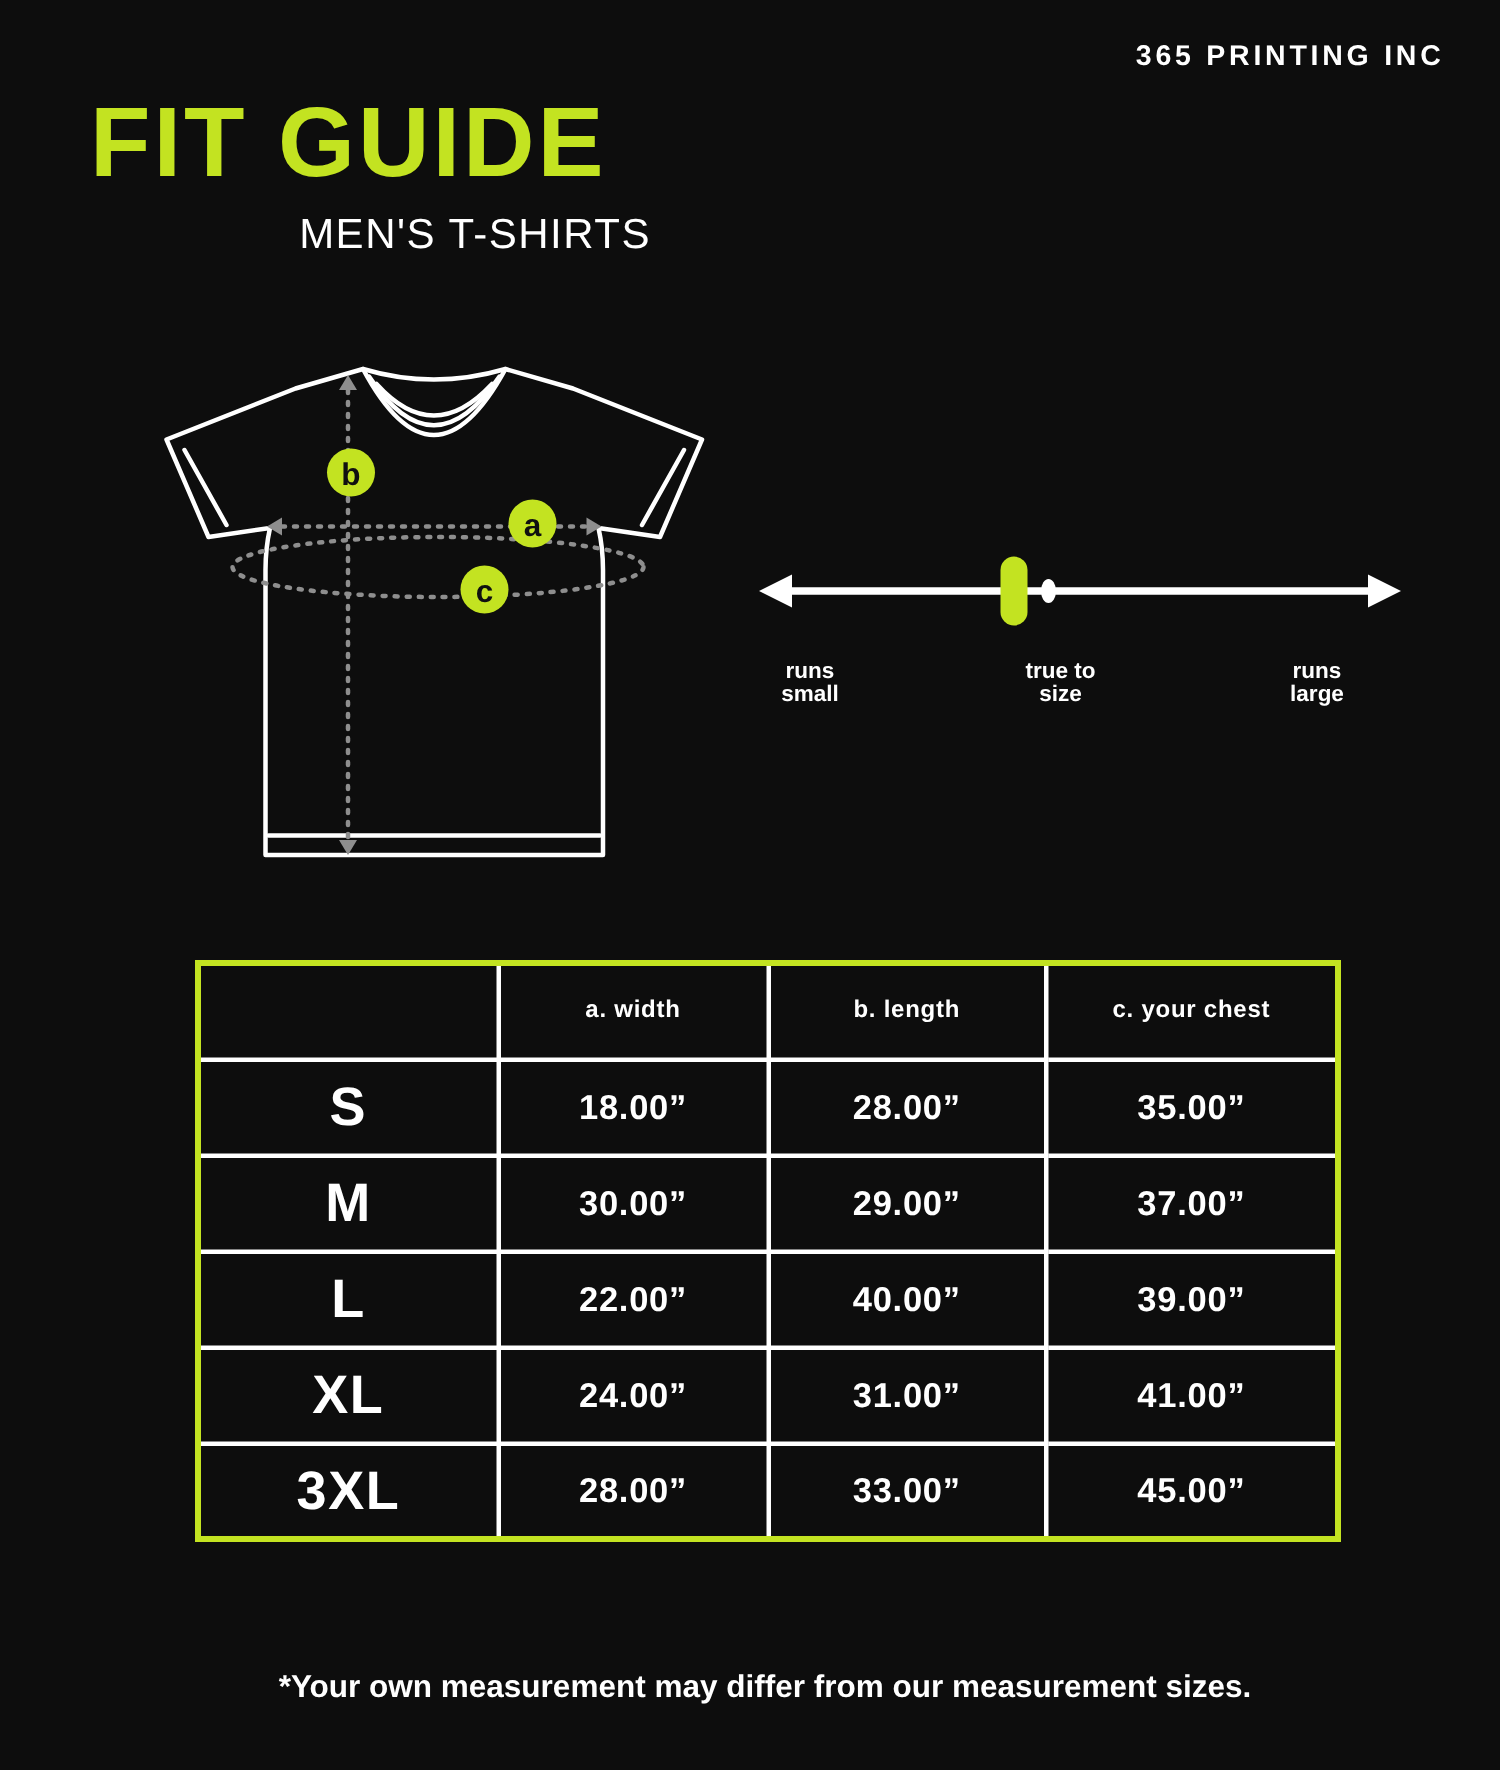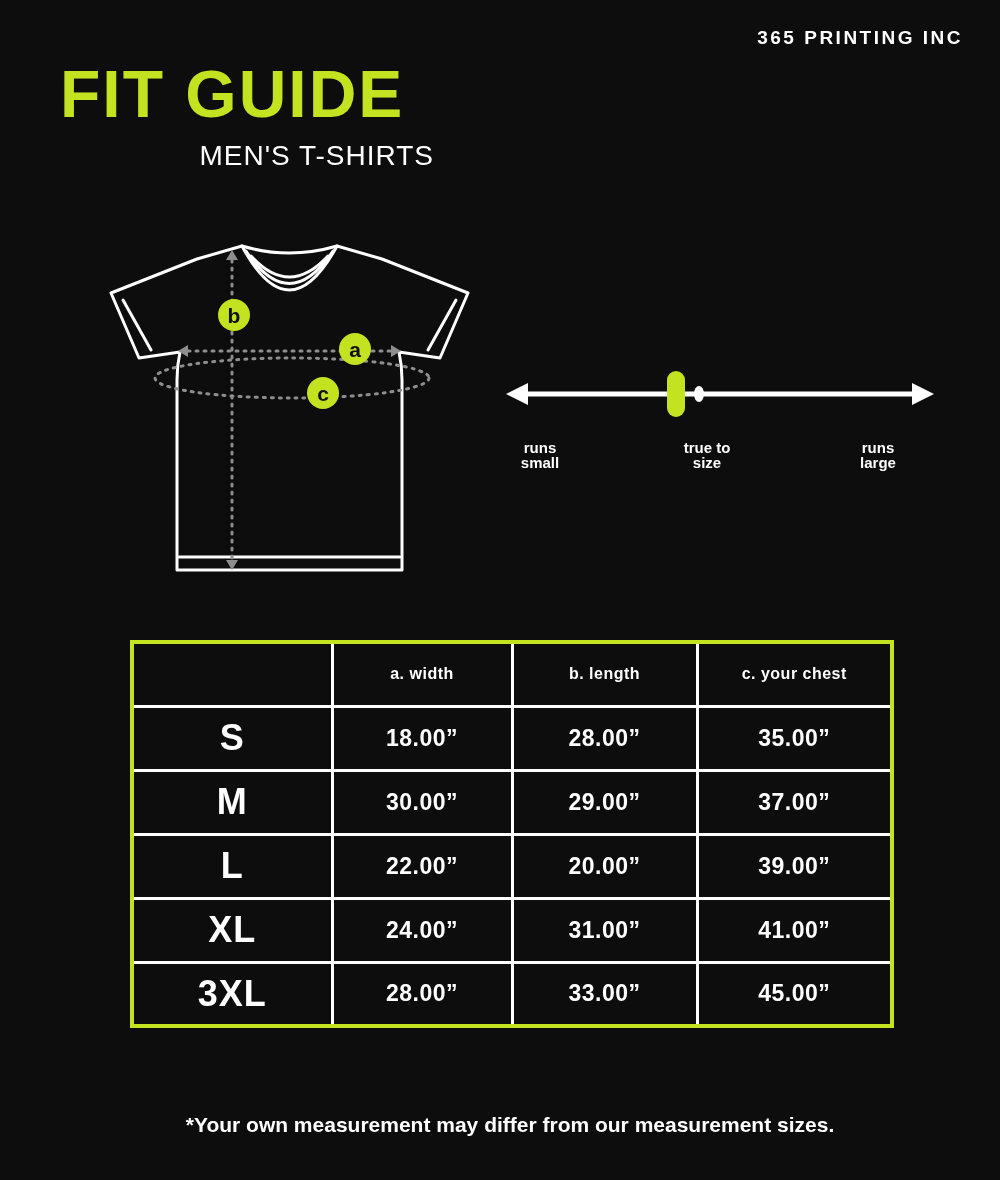--- a/index.html
+++ b/index.html
@@ -231,21 +231,21 @@
       </tr>
       <tr>
         <td class="size-cell">M</td>
         <td class="value-cell">30.00”</td>
         <td class="value-cell">29.00”</td>
         <td class="value-cell">37.00”</td>
       </tr>
       <tr>
         <td class="size-cell">L</td>
         <td class="value-cell">22.00”</td>
-        <td class="value-cell">20.00”</td>
+        <td class="value-cell">40.00”</td>
         <td class="value-cell">39.00”</td>
       </tr>
       <tr>
         <td class="size-cell">XL</td>
         <td class="value-cell">24.00”</td>
         <td class="value-cell">31.00”</td>
         <td class="value-cell">41.00”</td>
       </tr>
       <tr>
         <td class="size-cell">3XL</td>

